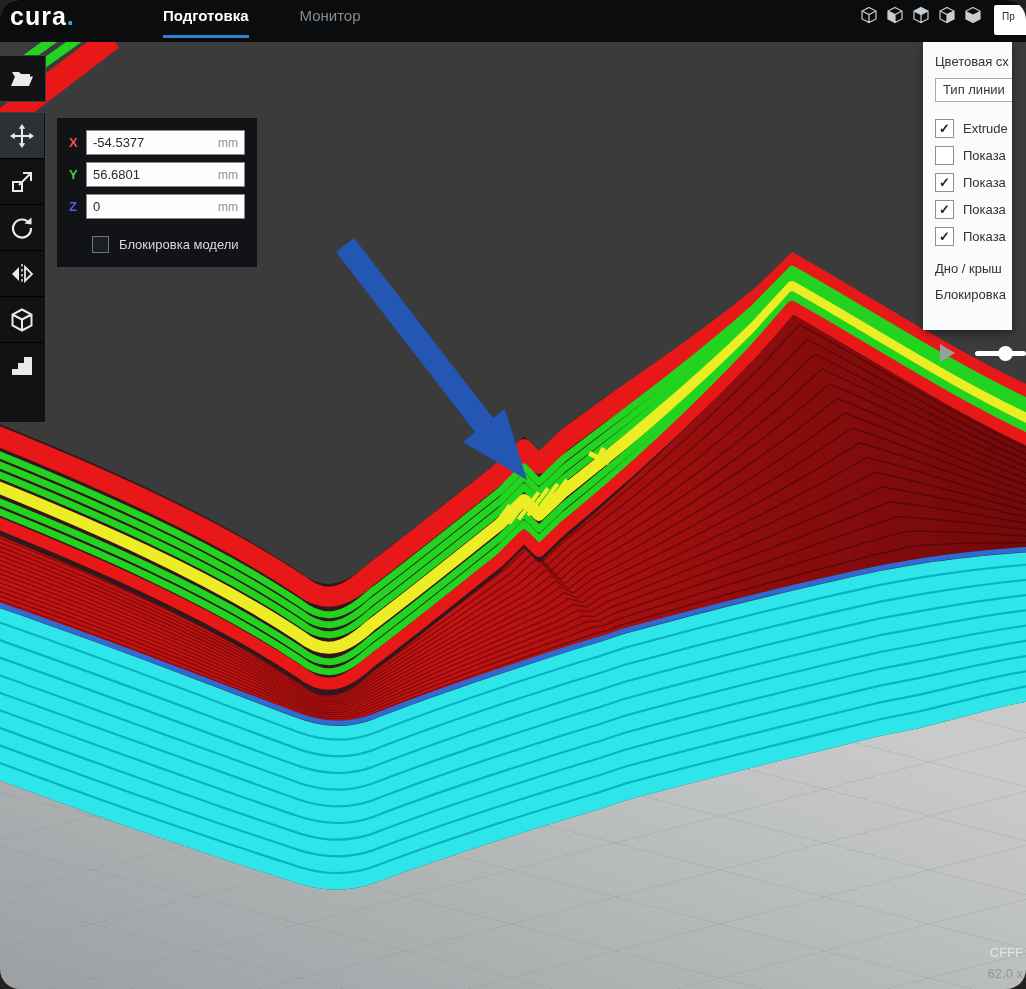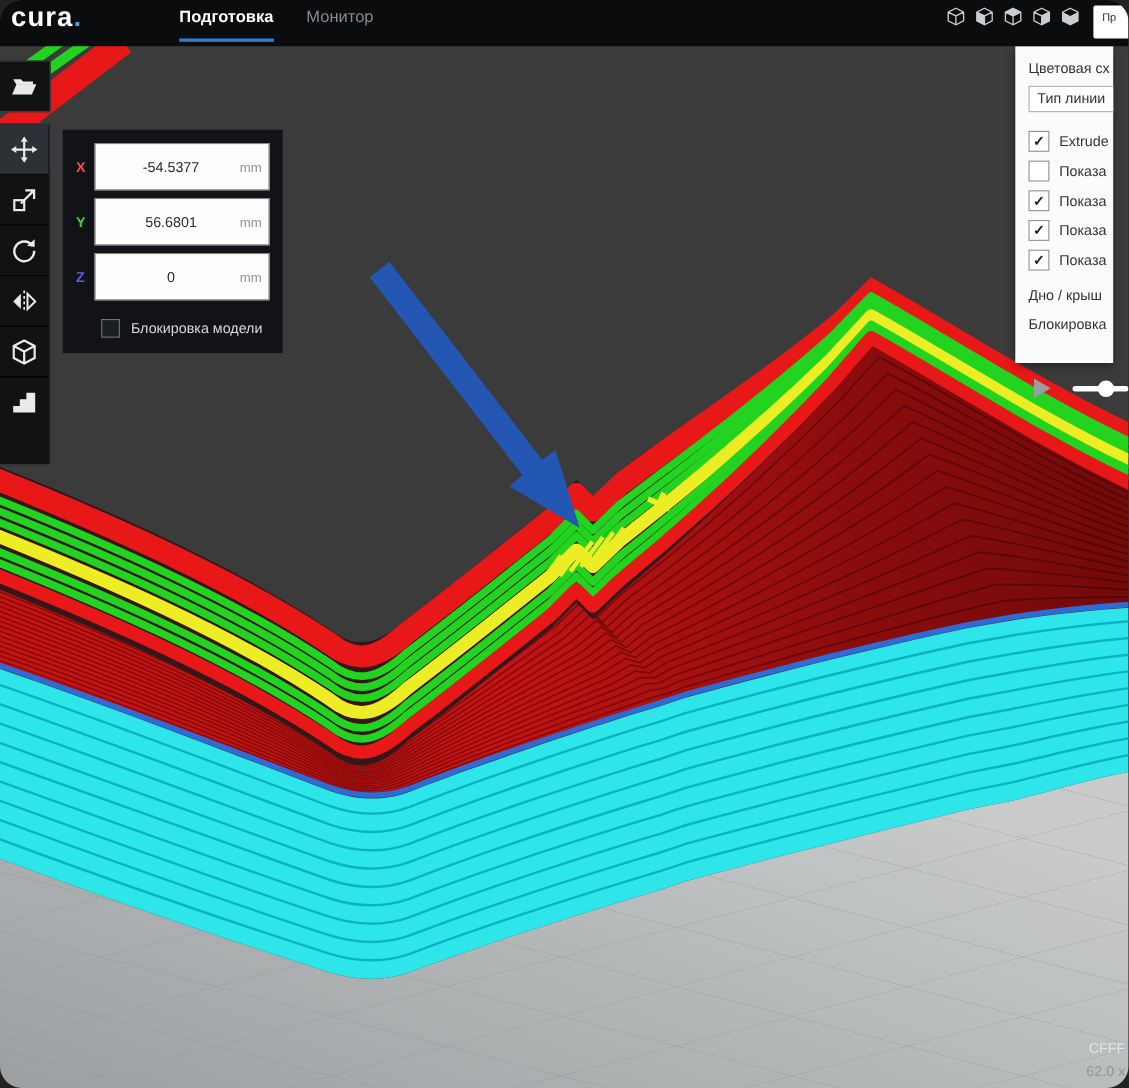--- a/index.html
+++ b/index.html
@@ -4,21 +4,21 @@
 <style>
   html,body{margin:0;padding:0;background:#222;}
   .stage{position:relative;width:1026px;height:989px;overflow:hidden;background:#3b3b3b;
          font-family:"Liberation Sans",sans-serif;border-radius:20px;}
   svg.viewport{position:absolute;left:0;top:0;z-index:1;}
 
   
   .topbar{position:absolute;top:0;left:0;width:100%;height:42px;background:#0a0c0e;z-index:10;}
   .logo{position:absolute;left:10px;top:2px;font-size:25px;font-weight:bold;color:#fff;letter-spacing:1px;}
   .logo .dot{color:#3ba3e3;}
-  .tabs{position:absolute;left:148px;top:0;display:flex;}
+  .tabs{position:absolute;left:148px;top:0;display:flex;gap:21px;}
   .tab{padding:7px 15px 0;font-size:15px;color:#858b91;}
   .tab.active{color:#fff;font-weight:bold;}
   .tab .ul{height:3px;margin-top:11px;background:transparent;}
   .tab.active .ul{background:#2f7ed5;}
   .viewcubes{position:absolute;top:6px;right:44px;display:flex;gap:8px;}
   .viewselect{position:absolute;top:5px;right:0;width:24px;height:30px;background:#fff;
               border-radius:2px 0 0 2px;font-size:10px;color:#2b2b2b;line-height:23px;padding-left:8px;}
 
   
   .lefttools{position:absolute;left:0;top:55px;width:46px;z-index:6;}
@@ -27,22 +27,22 @@
   .tool{width:44px;height:45px;display:flex;align-items:center;justify-content:center;border-bottom:1px solid #000;}
   .tool:last-child{border-bottom:none;}
   .tool.active{background:#2c3136;}
 
   
   .pospanel{position:absolute;left:57px;top:118px;width:200px;box-sizing:border-box;
             background:rgba(16,18,21,.96);padding:12px 12px 14px;z-index:5;}
   .posrow{display:flex;align-items:center;margin-bottom:7px;}
   .axis{width:17px;font-size:13px;font-weight:bold;}
   .ax-x{color:#fb4b4b}.ax-y{color:#3fd43f}.ax-z{color:#5a5af5}
-  .posinput{flex:1;height:43px;background:#fdfdfd;border:1px solid #83878b;display:flex;
-            align-items:center;padding:0 6px;box-sizing:border-box;text-align:center;}
+  .posinput{flex:1;height:25px;background:#fdfdfd;border:1px solid #83878b;display:flex;
+            align-items:center;padding:0 6px;box-sizing:border-box;}
   .posval{flex:1;font-size:13px;color:#2a2a2a;}
   .posunit{font-size:12px;color:#8d9296;}
   .lockrow{display:flex;align-items:center;margin-top:17px;}
   .lockbox{width:15px;height:15px;border:1px solid #70767c;background:#1c1f22;margin:0 10px 0 23px;}
   .locklabel{font-size:13px;color:#d6d9db;}
 
   
   .viewpanel{position:absolute;top:42px;right:14px;width:77px;height:262px;background:#fafbfc;
              padding:12px 0 14px 12px;z-index:6;box-shadow:0 3px 8px rgba(0,0,0,.45);overflow:hidden;}
   .vp-title{font-size:13px;color:#303336;margin-bottom:9px;white-space:nowrap;}

